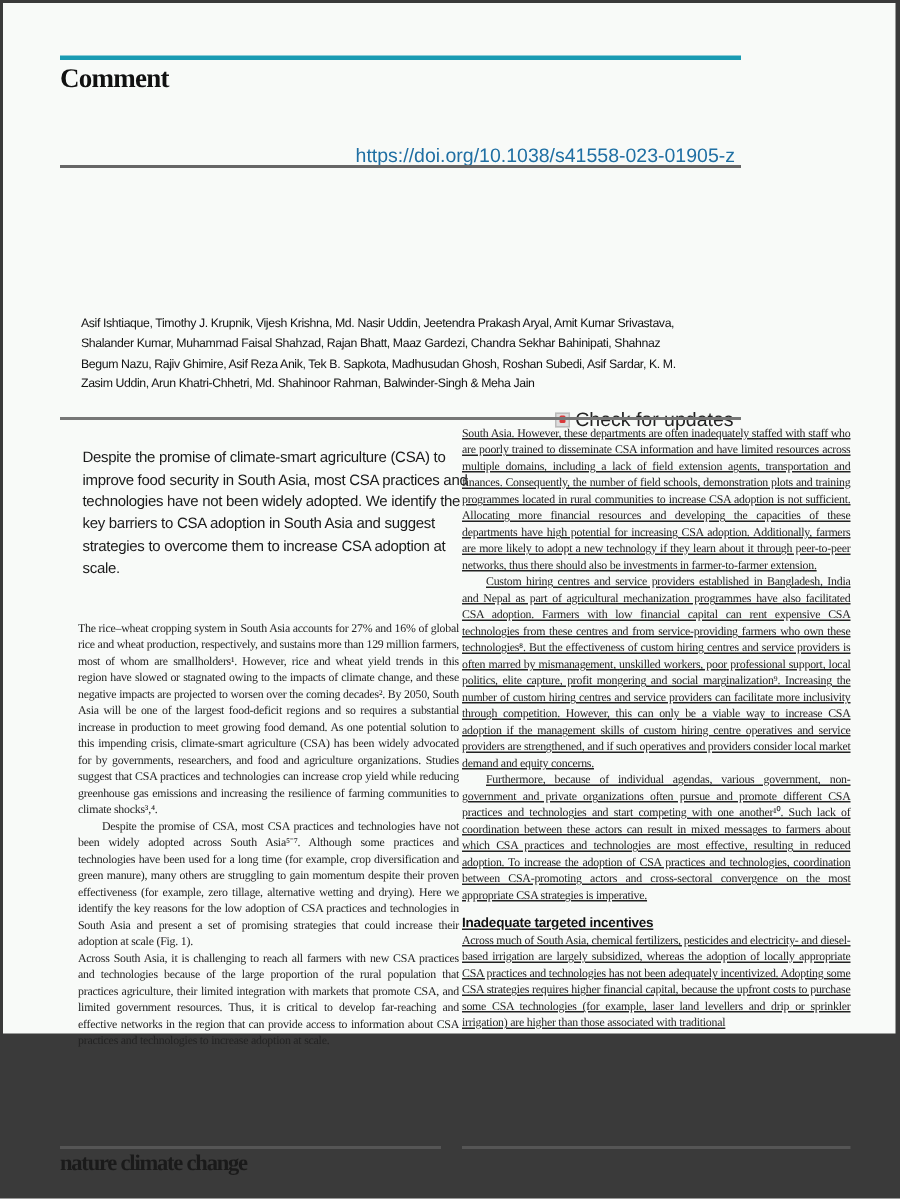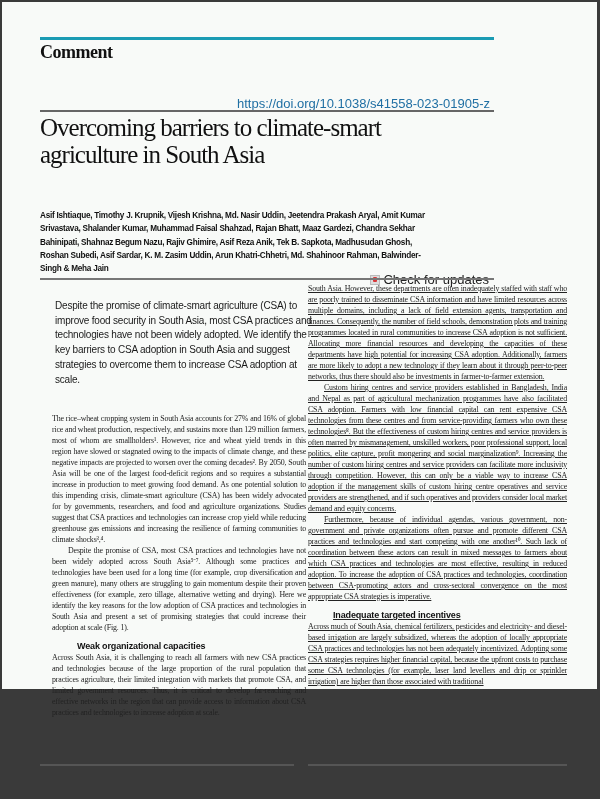--- a/index.html
+++ b/index.html
@@ -31,22 +31,22 @@
   .rule { position: absolute; left: 38px; width: 454px; background: #666; }
   .rule.r1 { top: 108px; height: 1.5px; }
   .rule.r2 { top: 276px; height: 2px; background: #777; }
   .rule.r3 { top: 762px; height: 1.5px; background: #555; }
   .title {
     position: absolute; left: 38px; top: 112px; width: 440px;
     font-family: "Liberation Serif", serif; font-size: 25px; line-height: 27px;
     letter-spacing: -1px; color: #111; margin: 0; font-weight: normal;
   }
   .authors {
-    position: absolute; left: 38px; top: 207px; width: 400px;
-    font-family: "Liberation Sans", sans-serif; font-weight: bold;
+    position: absolute; left: 52px; top: 207px; width: 400px;
+    font-family: "Liberation Sans", sans-serif; font-weight: normal;
     font-size: 8.2px; line-height: 13.3px; letter-spacing: -0.25px; color: #111;
   }
   .updates {
     position: absolute; right: 108px; top: 270px;
     display: flex; align-items: center; gap: 3px;
     font-family: "Liberation Sans", sans-serif; font-size: 13px; color: #222;
     cursor: pointer;
   }
   .updates-icon {
     width: 8px; height: 8px; background: #ddd; border: 1px solid #bbb;
@@ -67,60 +67,59 @@
     color: #222; text-align: justify; letter-spacing: -0.15px;
   }
   .col.left { left: 50px; top: 411px; }
   .col.right { left: 306px; top: 281px; width: 259px; text-decoration: underline; }
   .col p { margin: 0; text-indent: 16px; }
   .col p.noindent { text-indent: 0; }
   .col h2 {
     font-family: "Liberation Sans", sans-serif; font-weight: bold; font-size: 9px;
     margin: 0; line-height: 11px; color: #111;
   }
-  .col h2.gap { margin-top: 8px; margin-left: 25px; }
+  .col h2.gap { margin-top: 8px; }
   .journal {
     position: absolute; left: 38px; top: 766px;
     font-family: "Liberation Serif", serif; font-weight: bold; font-size: 15px;
     letter-spacing: -0.8px; color: #1a1a1a;
   }
   .rule.r3r { left: 306px; top: 762px; width: 259px; height: 1.5px; background: #555; }
 </style>
 </head>
 <body>
 
 <div class="page">
   <div class="teal-rule"></div>
   <div class="section-label">Comment</div>
   <a class="doi">https://doi.org/10.1038/s41558-023-01905-z</a>
   <div class="rule r1"></div>
 
-  <h1 class="title">Overcoming barriers to climate-smart agriculture in South Asia</h1>
 
   <div class="authors">Asif Ishtiaque, Timothy J. Krupnik, Vijesh Krishna, Md. Nasir Uddin, Jeetendra Prakash Aryal, Amit Kumar Srivastava, Shalander Kumar, Muhammad Faisal Shahzad, Rajan Bhatt, Maaz Gardezi, Chandra Sekhar Bahinipati, Shahnaz Begum Nazu, Rajiv Ghimire, Asif Reza Anik, Tek B. Sapkota, Madhusudan Ghosh, Roshan Subedi, Asif Sardar, K. M. Zasim Uddin, Arun Khatri-Chhetri, Md. Shahinoor Rahman, Balwinder-Singh &amp; Meha Jain</div>
 
   <div class="updates">
     <span class="updates-icon"></span>
     <span>Check for updates</span>
   </div>
 
   <div class="rule r2"></div>
 
   <p class="standfirst">Despite the promise of climate-smart agriculture (CSA) to improve food security in South Asia, most CSA practices and technologies have not been widely adopted. We identify the key barriers to CSA adoption in South Asia and suggest strategies to overcome them to increase CSA adoption at scale.</p>
 
   <div class="col left">
     <p class="noindent">The rice–wheat cropping system in South Asia accounts for 27% and 16% of global rice and wheat production, respectively, and sustains more than 129 million farmers, most of whom are smallholders¹. However, rice and wheat yield trends in this region have slowed or stagnated owing to the impacts of climate change, and these negative impacts are projected to worsen over the coming decades². By 2050, South Asia will be one of the largest food-deficit regions and so requires a substantial increase in production to meet growing food demand. As one potential solution to this impending crisis, climate-smart agriculture (CSA) has been widely advocated for by governments, researchers, and food and agriculture organizations. Studies suggest that CSA practices and technologies can increase crop yield while reducing greenhouse gas emissions and increasing the resilience of farming communities to climate shocks³,⁴.</p>
     <p>Despite the promise of CSA, most CSA practices and technologies have not been widely adopted across South Asia⁵⁻⁷. Although some practices and technologies have been used for a long time (for example, crop diversification and green manure), many others are struggling to gain momentum despite their proven effectiveness (for example, zero tillage, alternative wetting and drying). Here we identify the key reasons for the low adoption of CSA practices and technologies in South Asia and present a set of promising strategies that could increase their adoption at scale (Fig. 1).</p>
-    <h2 class="gap">Weak organizational capacities</h2>
     <p class="noindent">Across South Asia, it is challenging to reach all farmers with new CSA practices and technologies because of the large proportion of the rural population that practices agriculture, their limited integration with markets that promote CSA, and limited government resources. Thus, it is critical to develop far-reaching and effective networks in the region that can provide access to information about CSA practices and technologies to increase adoption at scale.</p>
   </div>
 
   <div class="col right">
     <p class="noindent">South Asia. However, these departments are often inadequately staffed with staff who are poorly trained to disseminate CSA information and have limited resources across multiple domains, including a lack of field extension agents, transportation and finances. Consequently, the number of field schools, demonstration plots and training programmes located in rural communities to increase CSA adoption is not sufficient. Allocating more financial resources and developing the capacities of these departments have high potential for increasing CSA adoption. Additionally, farmers are more likely to adopt a new technology if they learn about it through peer-to-peer networks, thus there should also be investments in farmer-to-farmer extension.</p>
     <p>Custom hiring centres and service providers established in Bangladesh, India and Nepal as part of agricultural mechanization programmes have also facilitated CSA adoption. Farmers with low financial capital can rent expensive CSA technologies from these centres and from service-providing farmers who own these technologies⁸. But the effectiveness of custom hiring centres and service providers is often marred by mismanagement, unskilled workers, poor professional support, local politics, elite capture, profit mongering and social marginalization⁹. Increasing the number of custom hiring centres and service providers can facilitate more inclusivity through competition. However, this can only be a viable way to increase CSA adoption if the management skills of custom hiring centre operatives and service providers are strengthened, and if such operatives and providers consider local market demand and equity concerns.</p>
     <p>Furthermore, because of individual agendas, various government, non-government and private organizations often pursue and promote different CSA practices and technologies and start competing with one another¹⁰. Such lack of coordination between these actors can result in mixed messages to farmers about which CSA practices and technologies are most effective, resulting in reduced adoption. To increase the adoption of CSA practices and technologies, coordination between CSA-promoting actors and cross-sectoral convergence on the most appropriate CSA strategies is imperative.</p>
     <h2 class="gap">Inadequate targeted incentives</h2>
     <p class="noindent">Across much of South Asia, chemical fertilizers, pesticides and electricity- and diesel-based irrigation are largely subsidized, whereas the adoption of locally appropriate CSA practices and technologies has not been adequately incentivized. Adopting some CSA strategies requires higher financial capital, because the upfront costs to purchase some CSA technologies (for example, laser land levellers and drip or sprinkler irrigation) are higher than those associated with traditional</p>
   </div>
 
   <div class="rule r3" style="width:254px"></div>
   <div class="rule r3r"></div>
+  <div class="journal">nature climate change</div>
 </div>
 
 </body></html>

